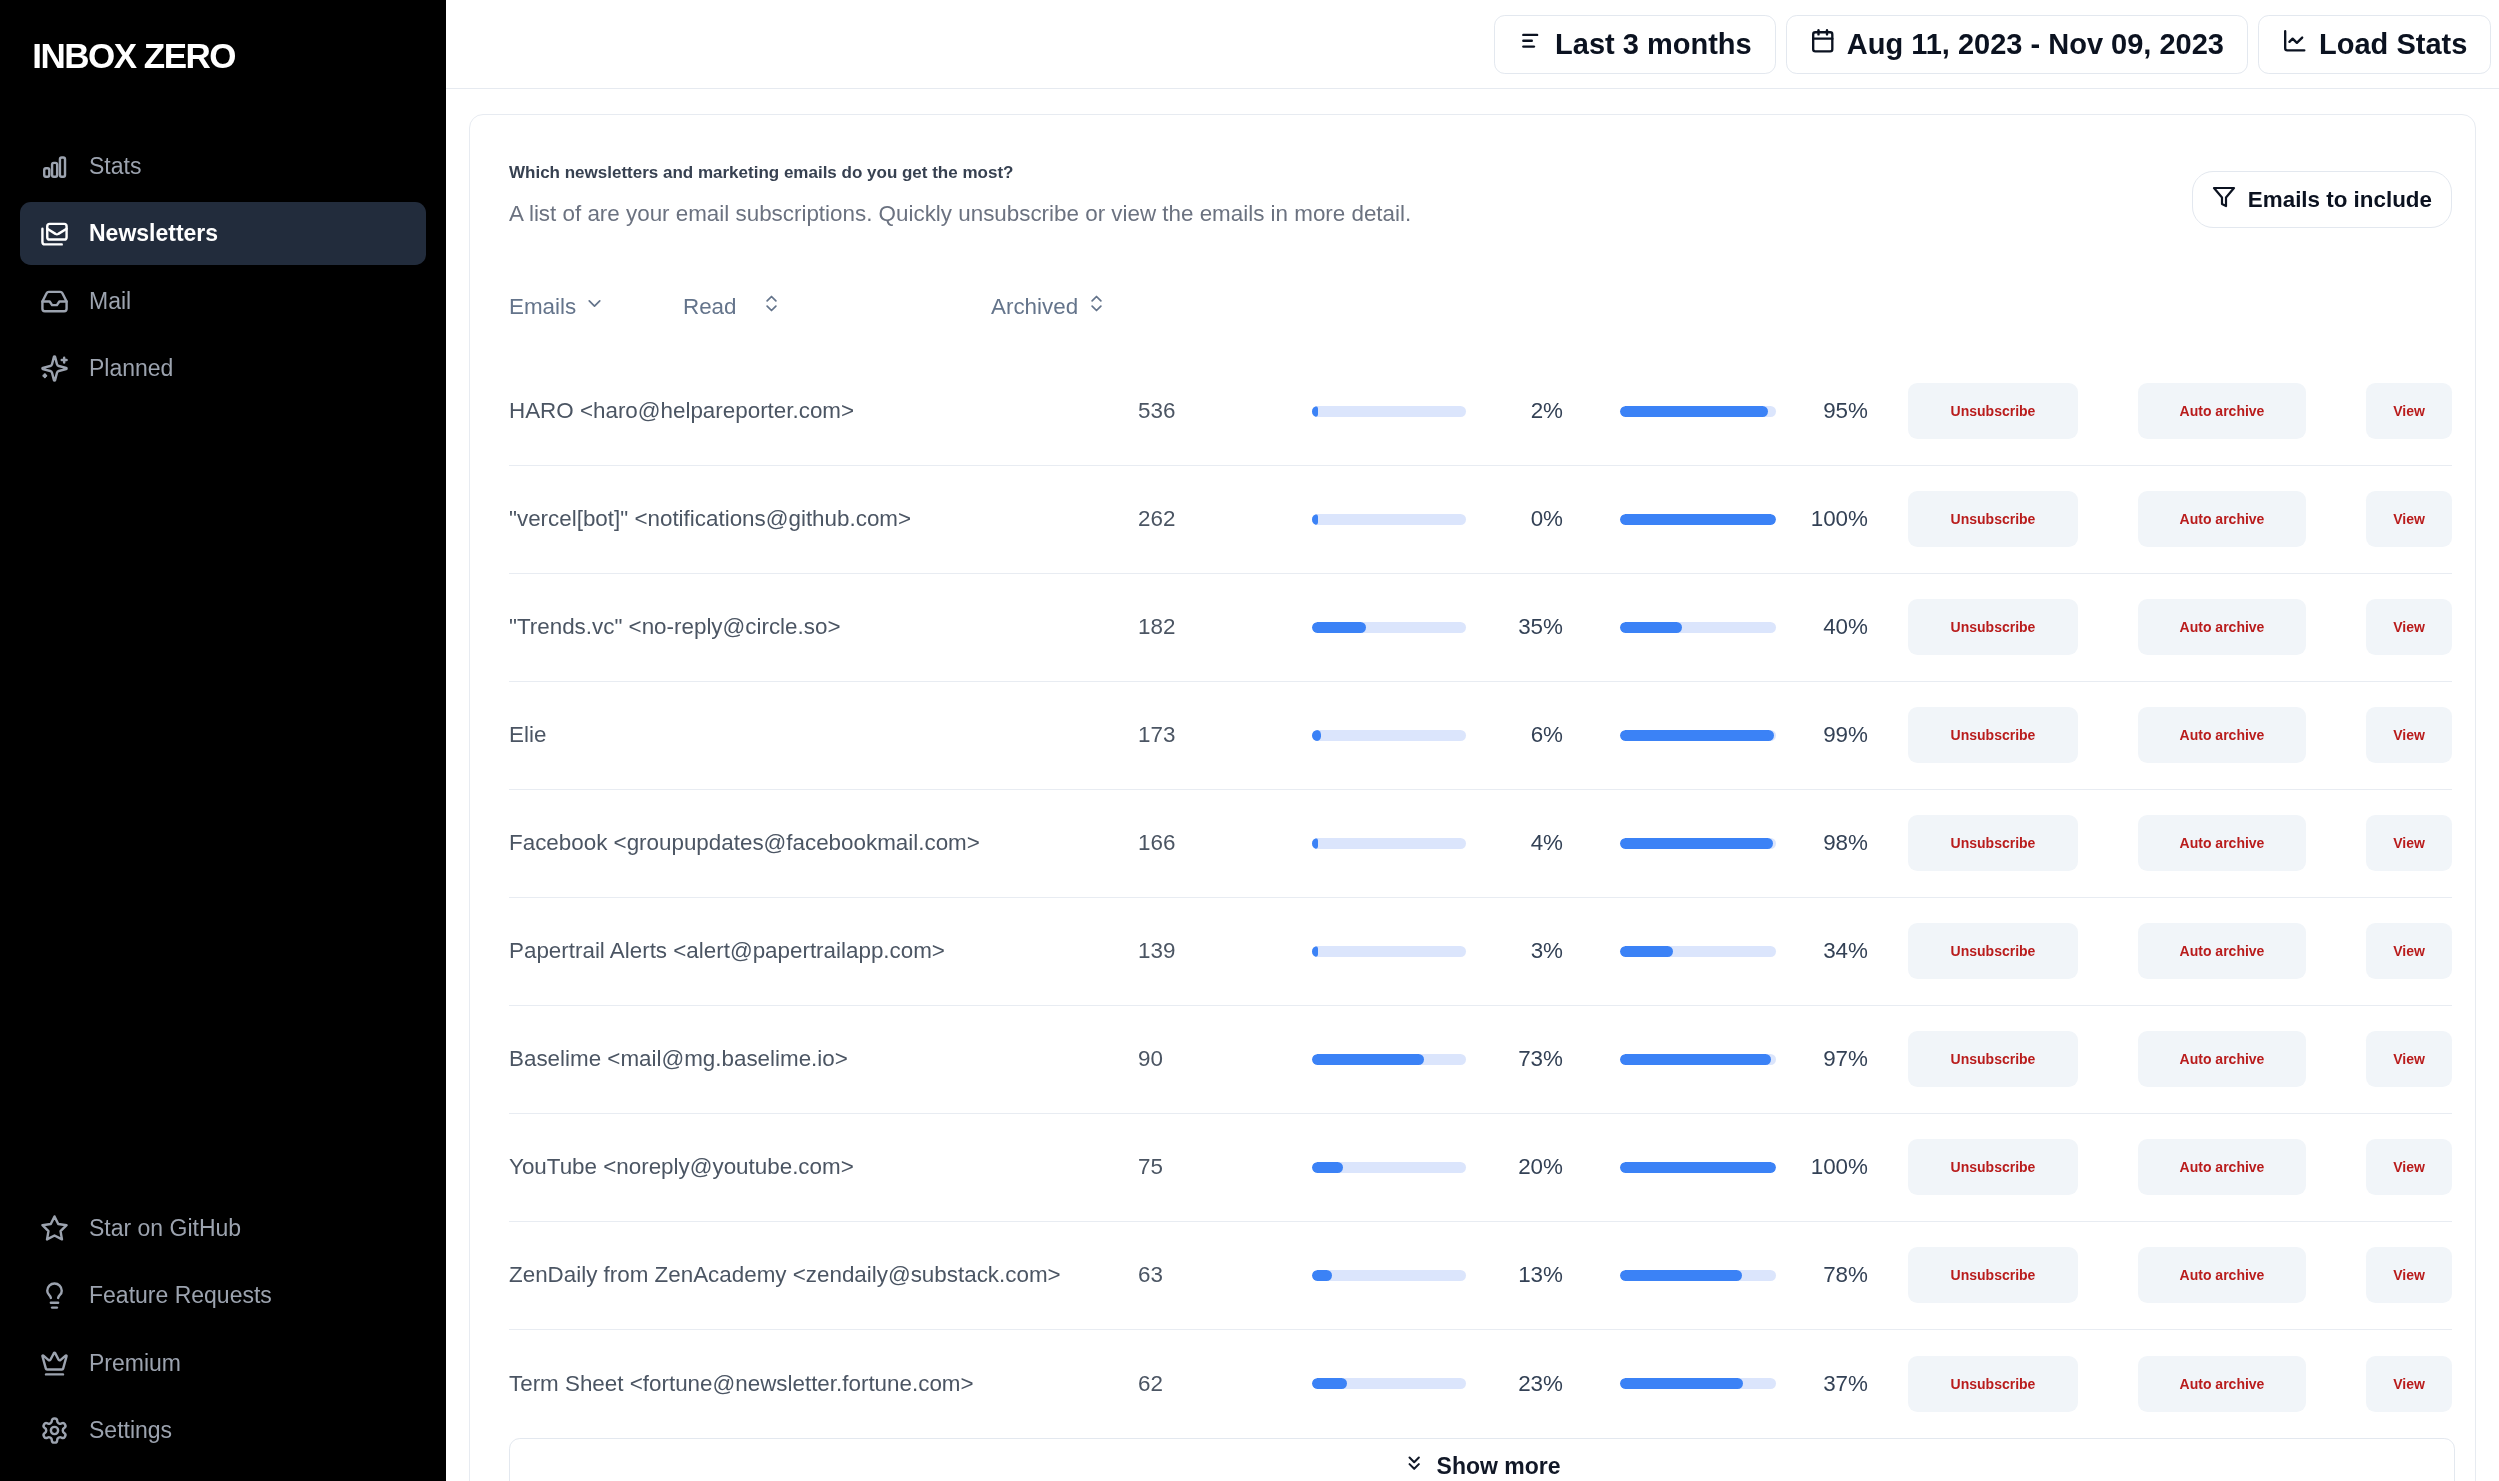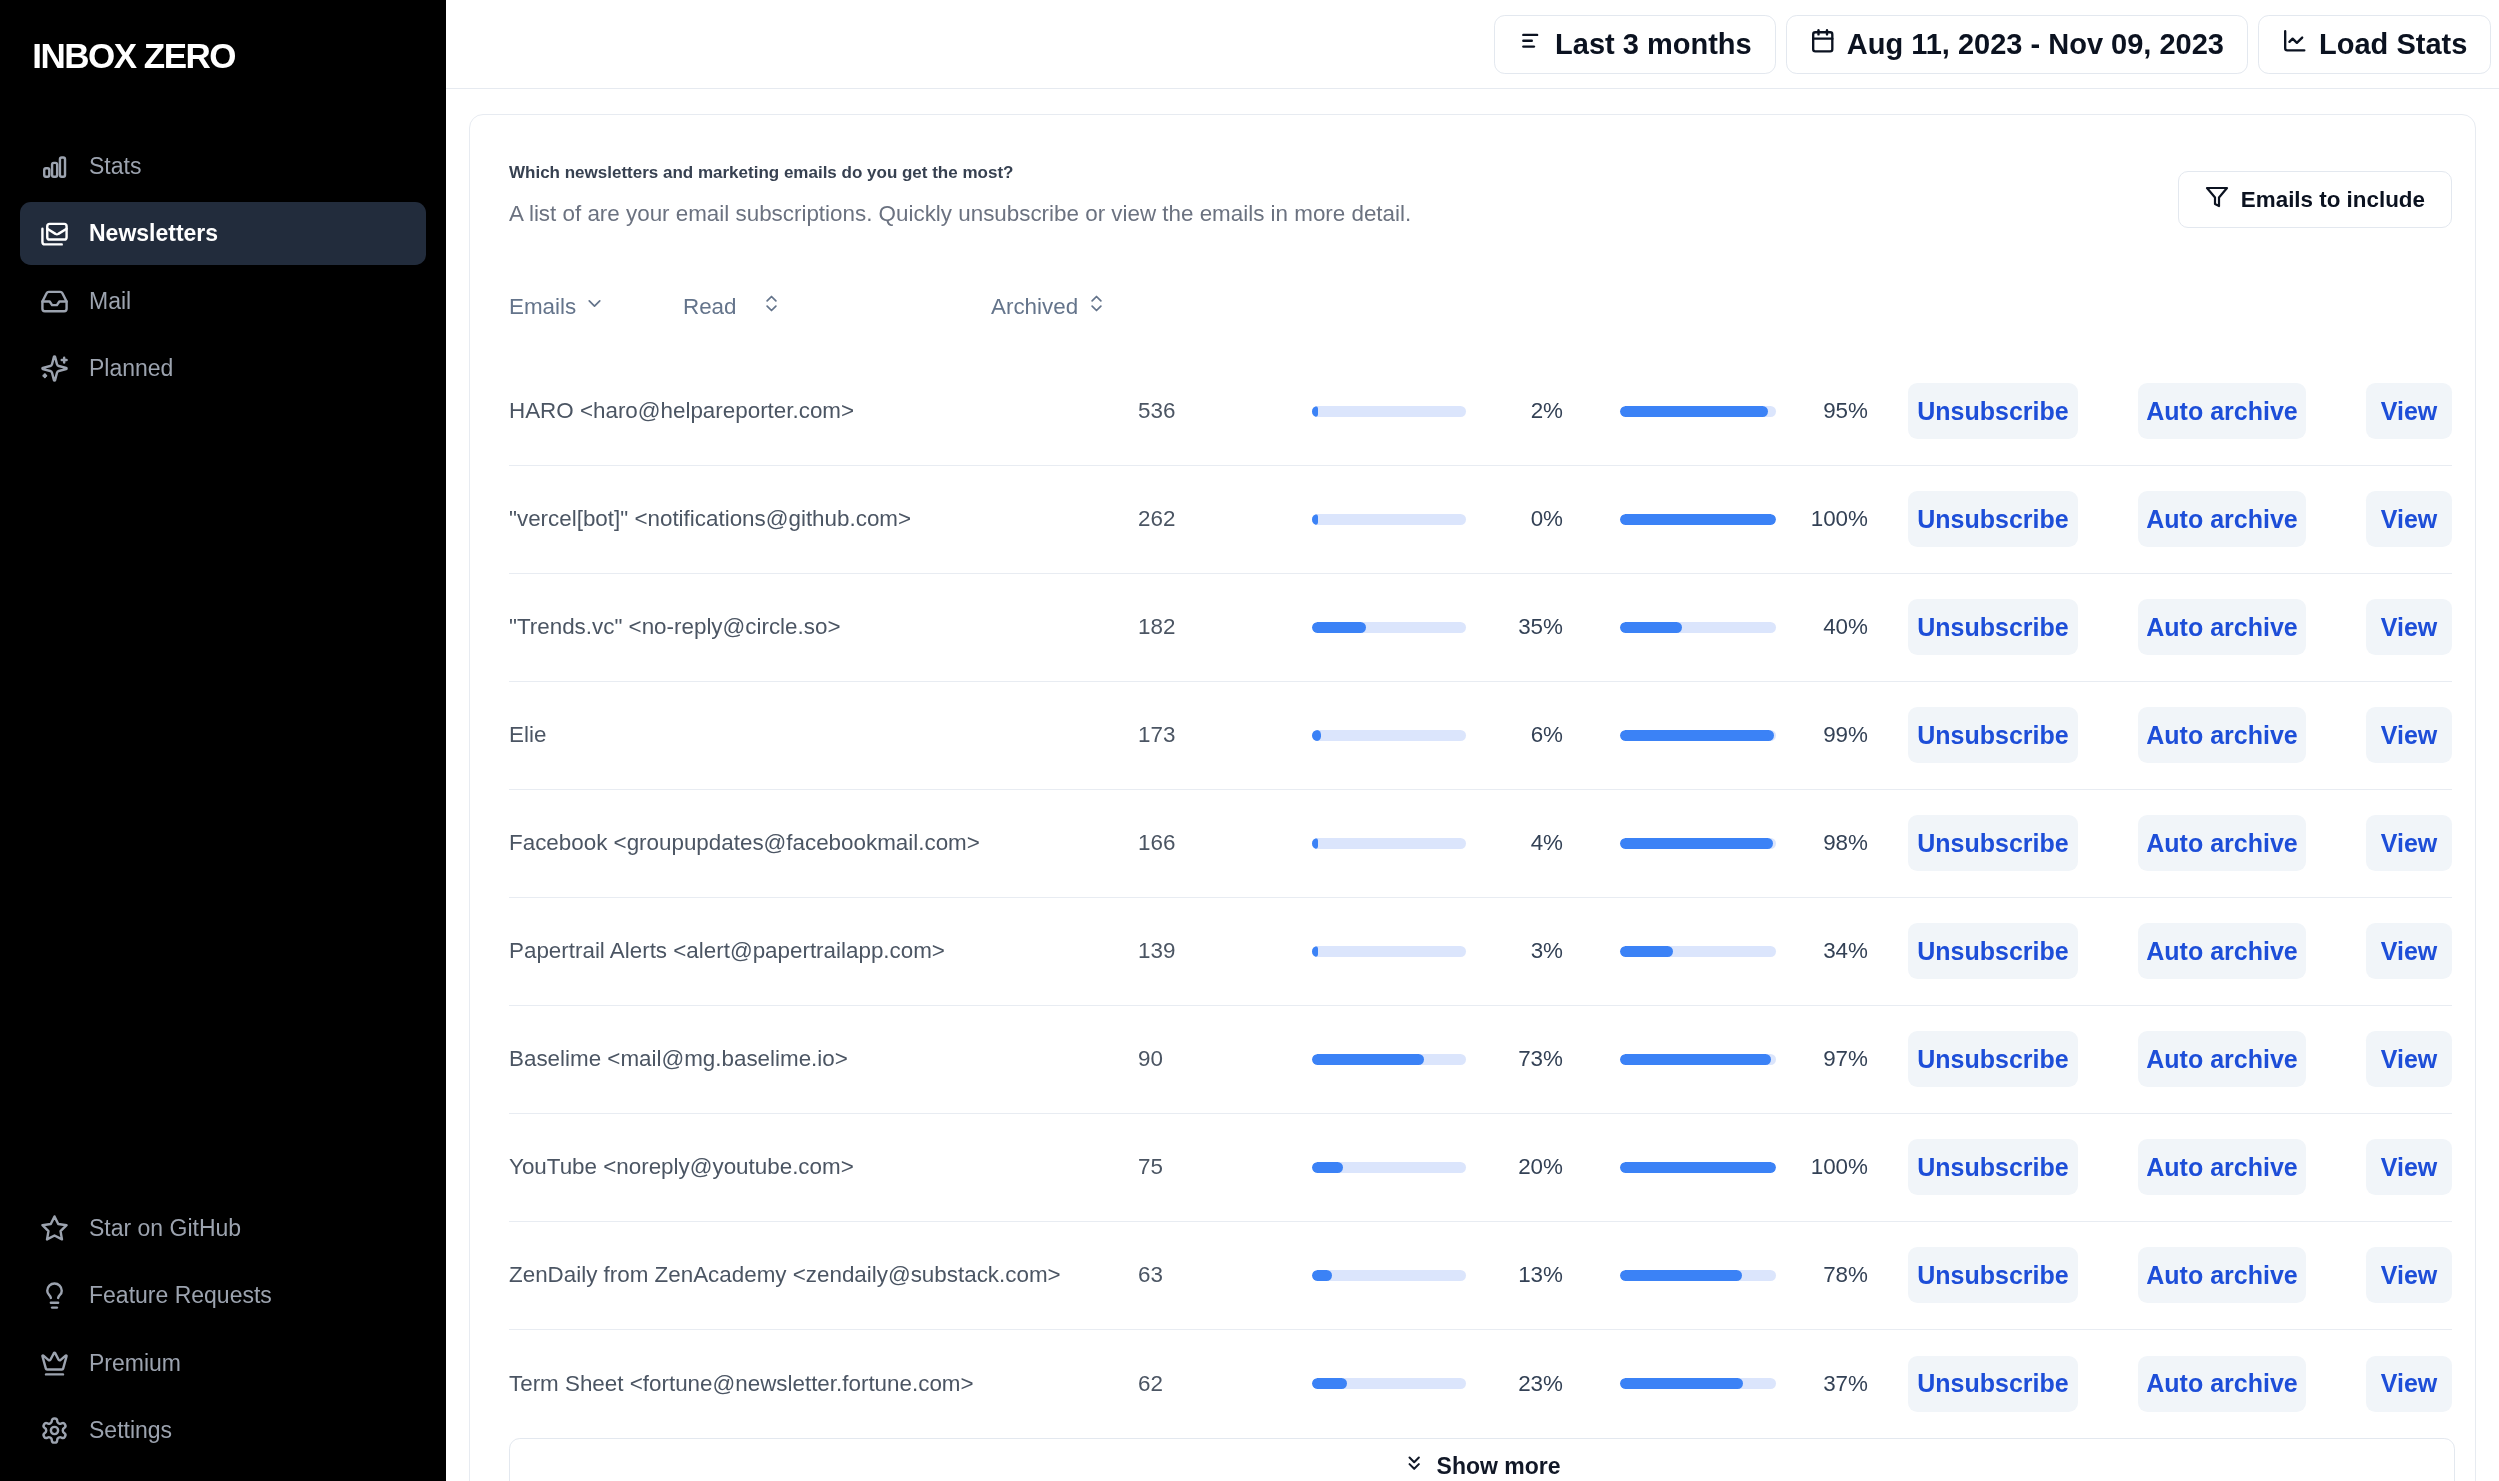--- a/index.html
+++ b/index.html
@@ -31,22 +31,22 @@
     font-family:inherit; }
   .hdr-btn svg { width:25.5px; height:25.5px; }
 
   
   .card { position:absolute; left:469px; top:114px; width:2007px; height:1396px;
     background:#fff; border:1.5px solid #e7ebf1; border-radius:14px;
     padding:42px 23px 0 39px; }
   .card-head { display:flex; align-items:flex-start; justify-content:space-between; }
   .card-title { font-size:17px; font-weight:700; color:#374151; line-height:31px; }
   .card-sub { margin-top:12.3px; font-size:22.4px; color:#6b7280; line-height:28px; }
-  .filter-btn { display:flex; align-items:center; gap:12.3px; height:57px; padding:0 26px;
-    margin-top:14px; background:#fff; border:1.5px solid #e3e8ef; border-radius:10px;
+  .filter-btn { display:flex; align-items:center; gap:12.3px; height:57px; padding:0 19px;
+    margin-top:14px; background:#fff; border:1.5px solid #e3e8ef; border-radius:21px;
     font-size:22.4px; font-weight:600; color:#0b1220; cursor:pointer; white-space:nowrap;
     font-family:inherit; }
   .filter-btn svg { width:24px; height:24px; }
 
   
   .thead { display:flex; align-items:center; margin-top:43px; height:71px;
     color:#64748b; font-size:22.4px; }
   .th { display:flex; align-items:center; gap:7.7px; }
   .th svg { width:21px; height:21px; }
   .col-name { flex:1 1 auto; min-width:0; }
@@ -61,21 +61,21 @@
   .trow { display:flex; align-items:center; height:108px; border-bottom:1.5px solid #e8ecf2; }
   #rows .trow:last-child { border-bottom:none; }
   .cell-name { font-size:22.4px; color:#4b5563; white-space:nowrap; overflow:hidden; }
   .cell-emails { font-size:22.4px; color:#4b5563; }
   .bar { width:154px; height:10.8px; border-radius:6.2px; background:#dbe5fc;
     overflow:hidden; flex:0 0 154px; }
   .col-arch .bar { width:156px; flex:0 0 156px; }
   .bar-fill { height:100%; min-width:6.2px; border-radius:6.2px; background:#3b82f6; }
   .pct { flex:1 1 auto; text-align:right; font-size:22.4px; color:#334155; }
   .row-btn { height:56px; width:100%; border:none; border-radius:9.3px; background:#f1f5f9;
-    font-size:25px; font-weight:700; color:#1d4ed8; cursor:pointer; font-family:inherit; }
+    font-size:14px; font-weight:700; color:#b91c1c; cursor:pointer; font-family:inherit; }
 
   .show-more { margin-top:0; width:1946px; height:57px; background:#fff;
     border:1.5px solid #e3e8ef; border-radius:10.8px; display:flex; align-items:center;
     justify-content:center; gap:10.8px; font-size:23px; font-weight:700; color:#111827;
     cursor:pointer; font-family:inherit; }
   .show-more svg { width:22.4px; height:22.4px; }
 </style>
 </head>
 <body>
 

